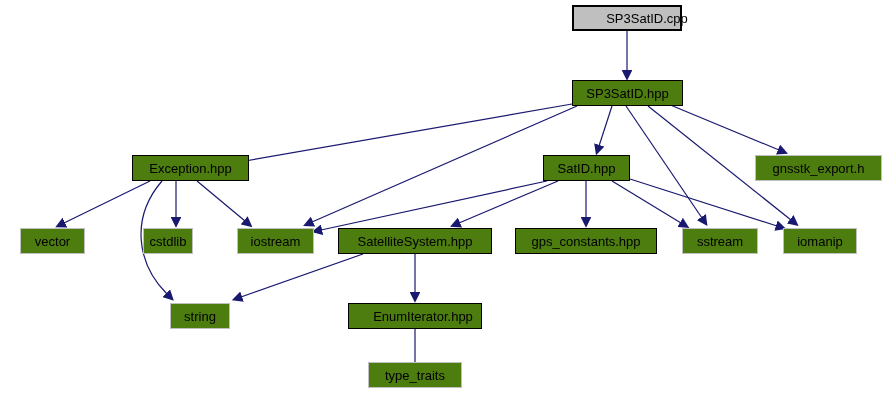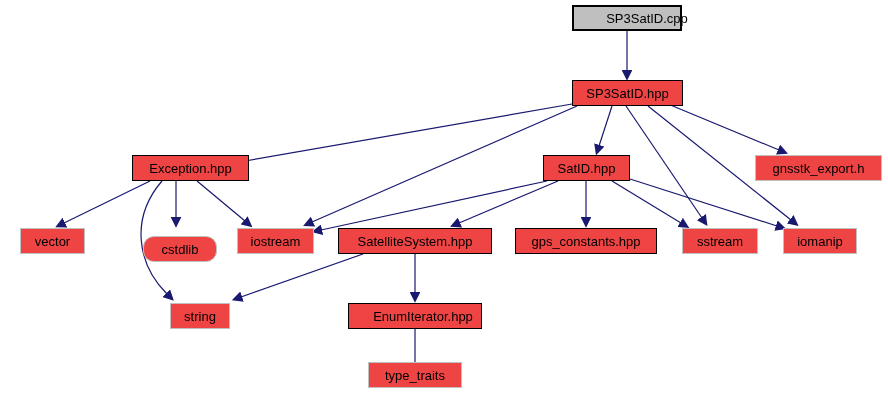--- a/index.html
+++ b/index.html
@@ -8,21 +8,21 @@
     width:888px;height:411px;
     background:#ffffff;
     font-family:"Liberation Sans",sans-serif;
     overflow:hidden;
   }
   .edges{position:absolute;left:0;top:0;}
   .node{
     position:absolute;
     display:flex;align-items:center;justify-content:center;
     box-sizing:border-box;
-    background:#ef4444;
+    background:#4d7c0f;
     border:1px solid #000000;
     color:#000000;
     font-size:13px;
     white-space:nowrap;
     height:26px;
   }
   .node.external{border-color:#c0c0c0;}
   .node.root{background:#bfbfbf;border-width:2px;}
 </style>
 </head>
@@ -58,21 +58,21 @@
       <path d="M415,329 L415,368" marker-end="url(#ah)"></path>
     </g>
   </svg>
 
   <div class="node root" style="left:572px;top:5px;width:110px;padding-left:40px;">SP3SatID.cpp</div>
   <div class="node" style="left:572px;top:80px;width:111px;">SP3SatID.hpp</div>
   <div class="node" style="left:132px;top:155px;width:117px;">Exception.hpp</div>
   <div class="node" style="left:543px;top:155px;width:87px;">SatID.hpp</div>
   <div class="node external" style="left:755px;top:155px;width:127px;">gnsstk_export.h</div>
   <div class="node external" style="left:20px;top:228px;width:65px;">vector</div>
-  <div class="node external" style="left:143px;top:236px;width:74px;border-radius:11px;">cstdlib</div>
+  <div class="node external" style="left:143px;top:228px;width:50px;">cstdlib</div>
   <div class="node external" style="left:237px;top:228px;width:77px;">iostream</div>
   <div class="node" style="left:338px;top:228px;width:154px;">SatelliteSystem.hpp</div>
   <div class="node" style="left:515px;top:228px;width:142px;">gps_constants.hpp</div>
   <div class="node external" style="left:682px;top:228px;width:76px;">sstream</div>
   <div class="node external" style="left:783px;top:228px;width:74px;">iomanip</div>
   <div class="node external" style="left:170px;top:303px;width:60px;">string</div>
   <div class="node" style="left:348px;top:303px;width:134px;padding-left:16px;">EnumIterator.hpp</div>
   <div class="node external" style="left:368px;top:362px;width:94px;">type_traits</div>
 
 </div>

